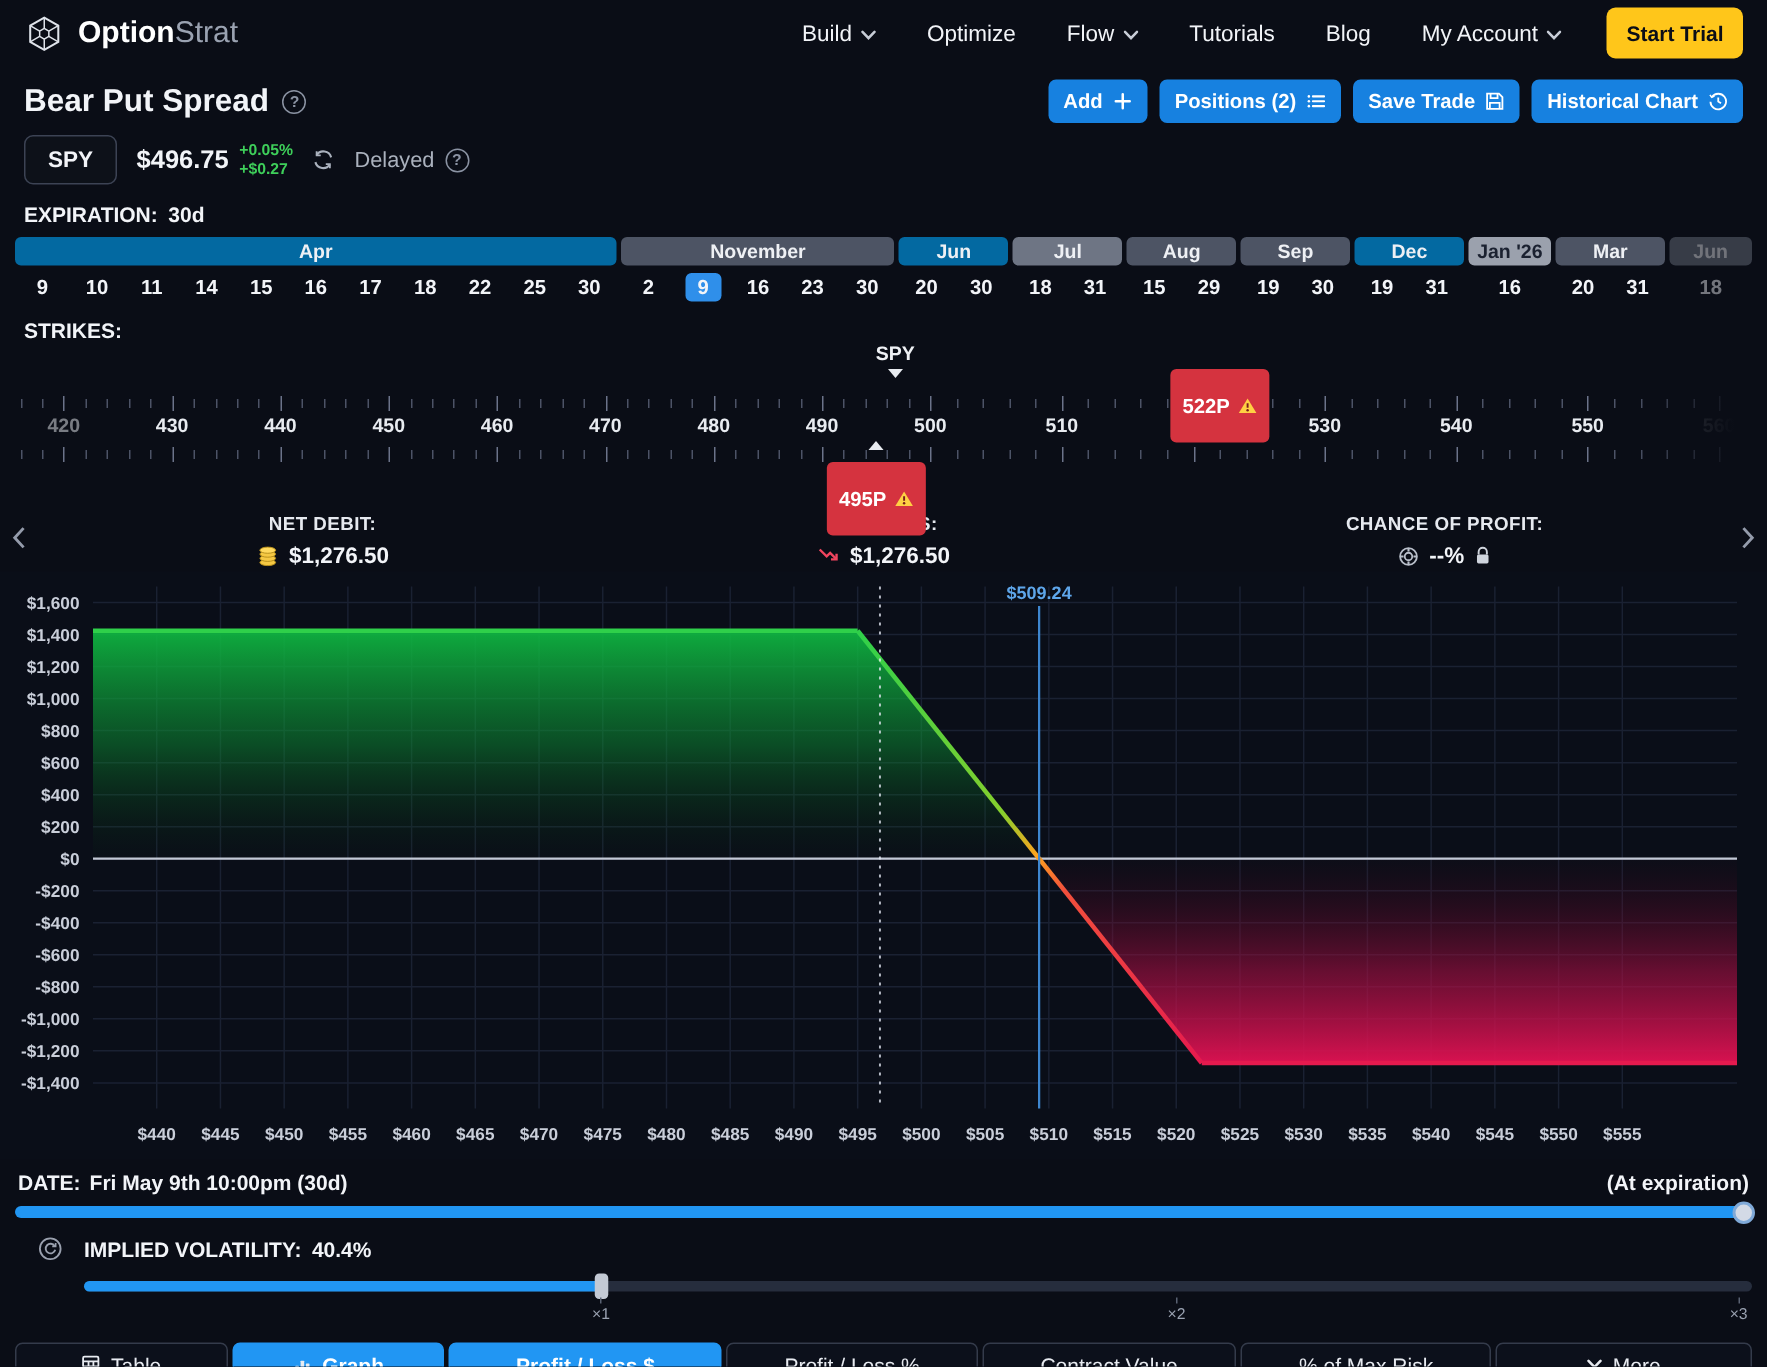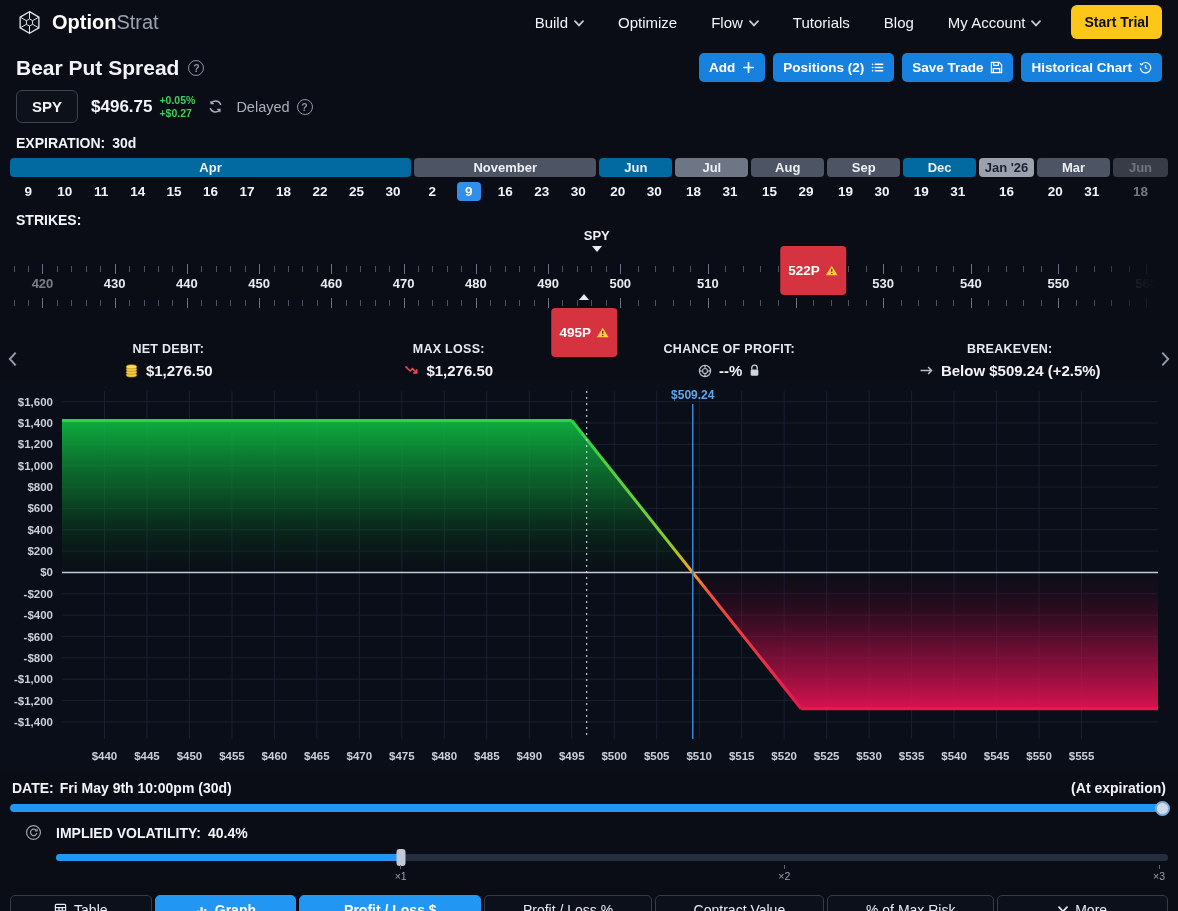--- a/index.html
+++ b/index.html
@@ -572,31 +572,20 @@
               <path d="M7 1.4v2.3M7 10.3v2.3M1.4 7h2.3M10.3 7h2.3" stroke-width="1.4"></path>
             </svg>
           </span>
           <span>--%</span>
           <span class="icon">
             <svg viewBox="0 0 12 14" width="11" height="13">
               <path d="M3 6V4.2a3 3 0 0 1 6 0V6" fill="none" stroke="#cfd4dd" stroke-width="1.4"></path>
               <rect x="1.8" y="6" width="8.4" height="6.6" rx="1.2" fill="#cfd4dd"></rect>
             </svg>
           </span>
-        </div>
-      </div>
-      <div class="stat">
-        <div class="stat-label">BREAKEVEN:</div>
-        <div class="stat-value">
-          <span class="icon">
-            <svg viewBox="0 0 16 12" width="15" height="11" fill="none" stroke="#b9bfca" stroke-width="1.6">
-              <path d="M1.5 6h12M9.8 2.2L13.5 6l-3.7 3.8"></path>
-            </svg>
-          </span>
-          <span>Below $509.24 (+2.5%)</span>
         </div>
       </div>
     </div>
   <div class="stats-arrow next"><span class="icon">
         <svg viewBox="0 0 8 14" width="9" height="15" fill="none" stroke="#949bab" stroke-width="1.8">
           <path d="M1 1l5.5 6L1 13"></path>
         </svg>
       </span></div>
 </div>
 

